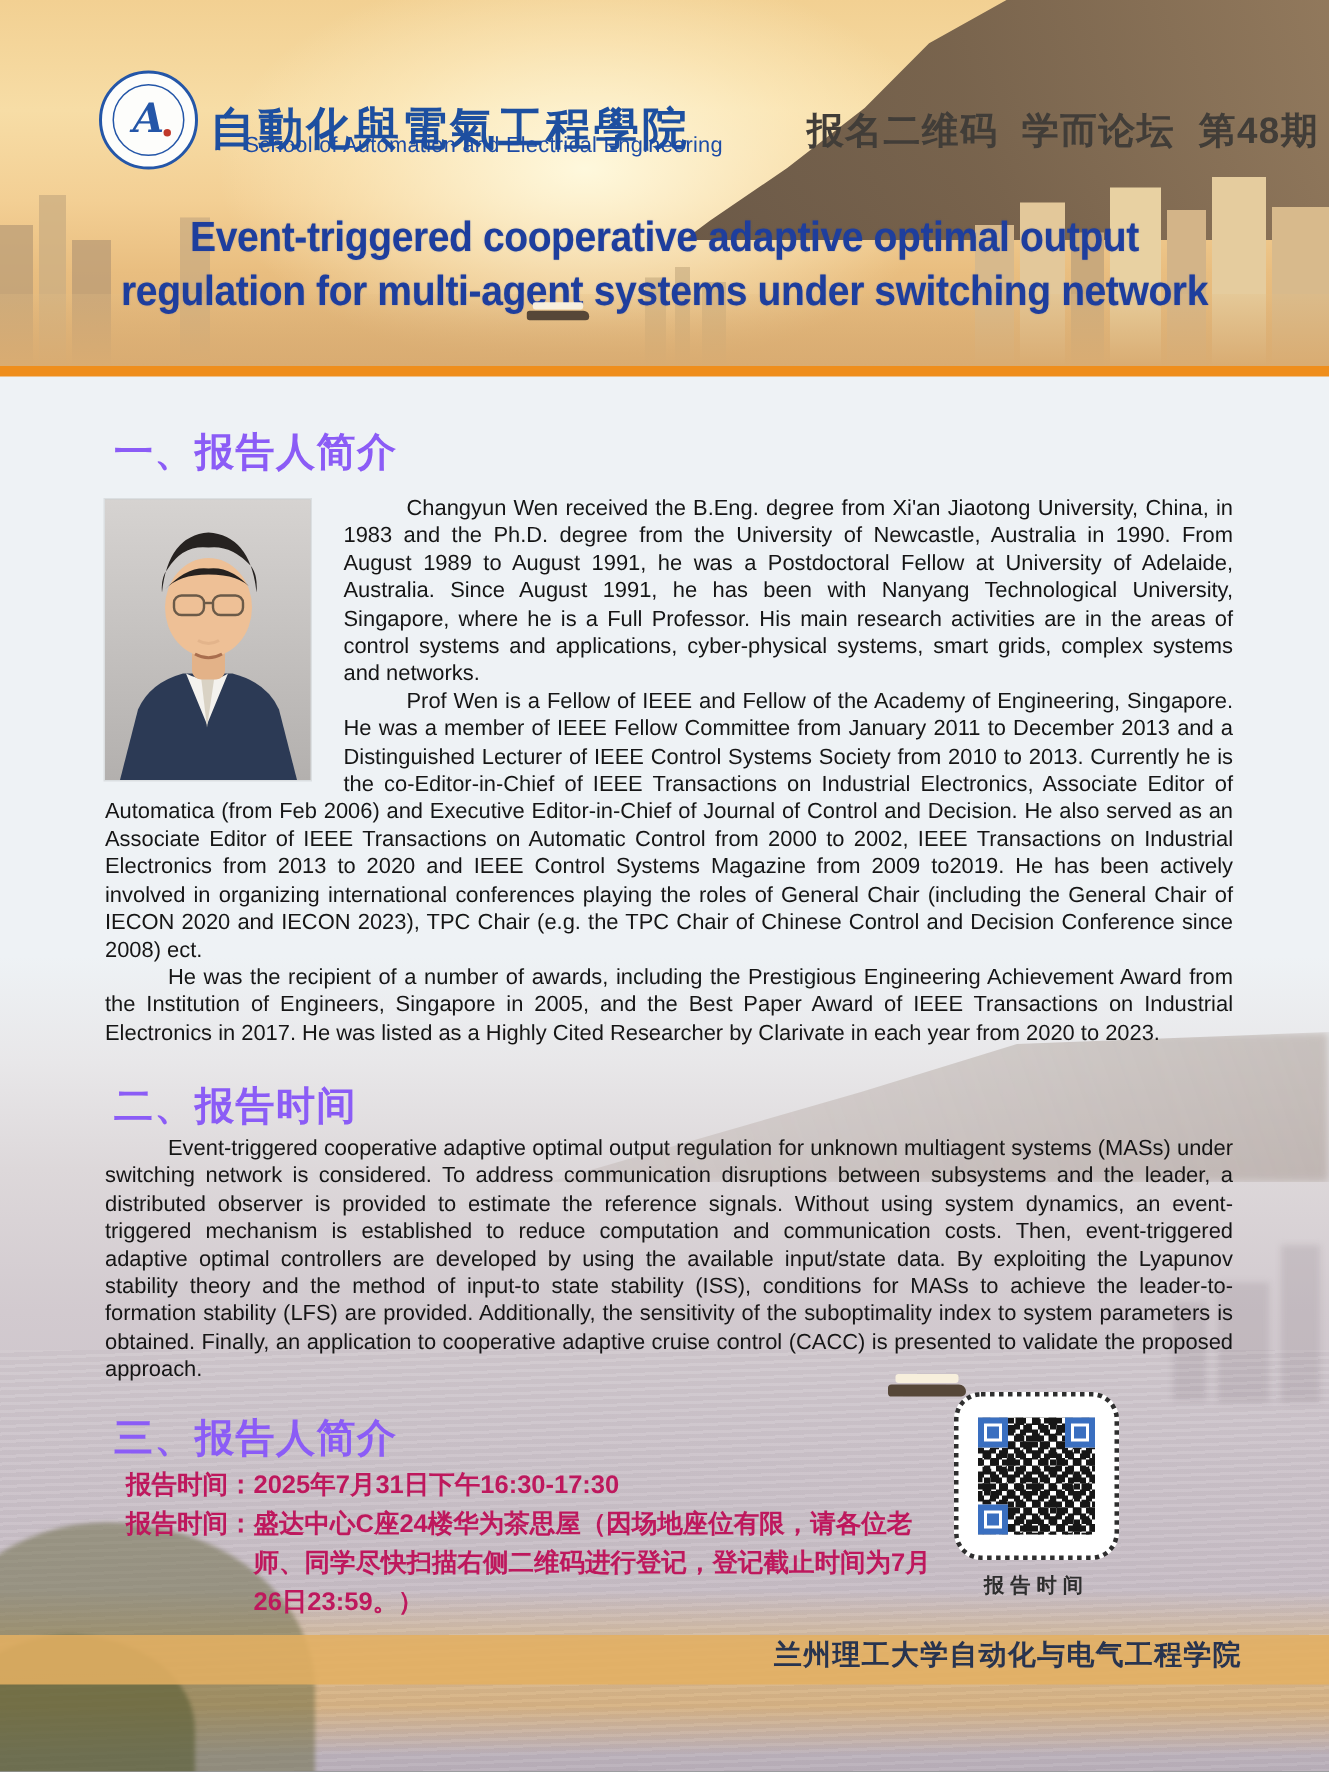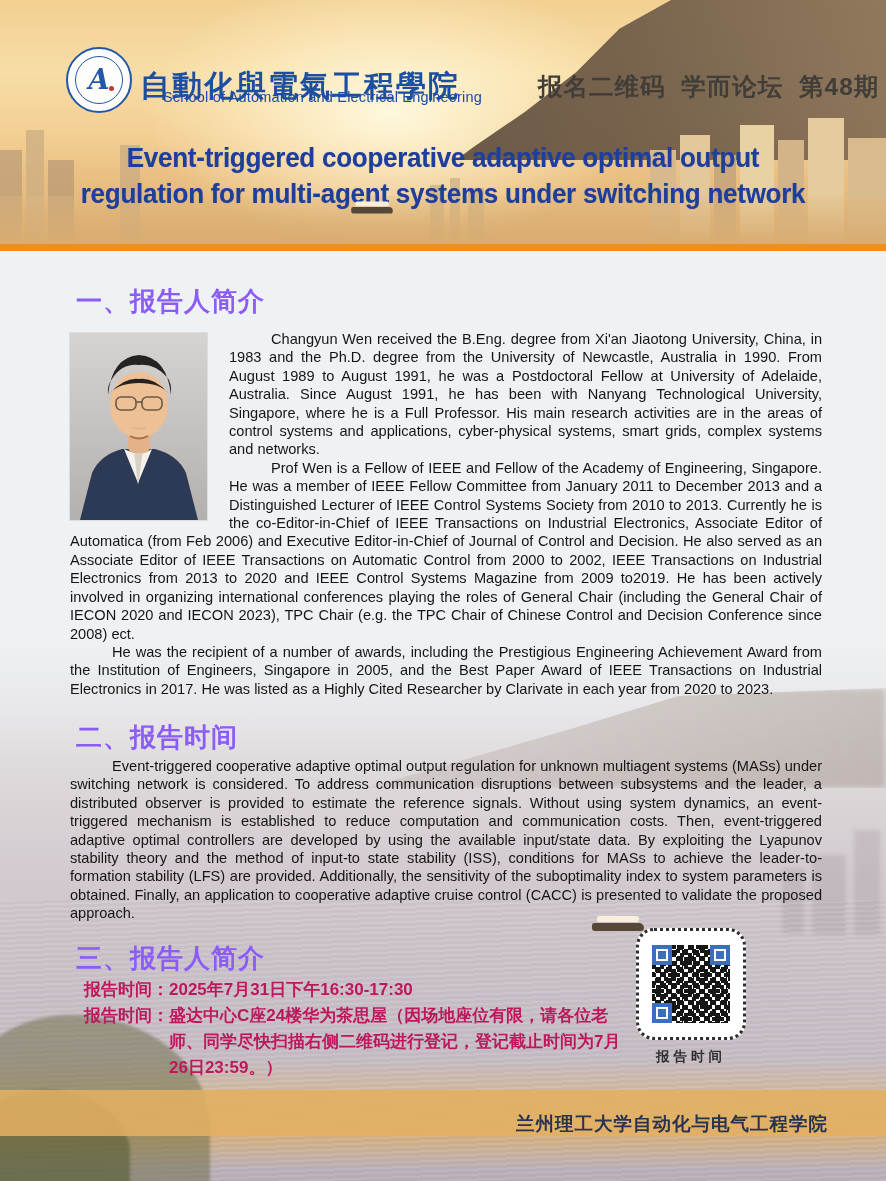--- a/index.html
+++ b/index.html
@@ -166,23 +166,23 @@
   .qf-tl{left:0;top:0;}
   .qf-tr{right:0;top:0;}
   .qf-bl{left:0;bottom:0;}
   .qr-label{
     position:absolute;left:626px;top:1048px;width:130px;z-index:4;text-align:center;
     font-size:13.5px;font-weight:600;letter-spacing:4px;color:#2e2e2e;white-space:nowrap;
   }
 
   
   .footer-band{
-    position:absolute;left:0;top:1090px;width:886px;height:46px;z-index:4;
+    position:absolute;left:0;top:1090px;width:886px;height:33px;z-index:4;
     background:rgba(227,175,98,.88);
-    display:flex;align-items:flex-end;justify-content:flex-end;
+    display:flex;align-items:flex-start;justify-content:flex-end;
     padding-right:58px;box-sizing:border-box;
   }
   .footer-text{font-size:18.5px;font-weight:bold;color:#28344f;letter-spacing:1px;white-space:nowrap;}
 </style>
 </head>
 <body>
 
 <div class="poster">
 
   <div class="bg-body"></div>

